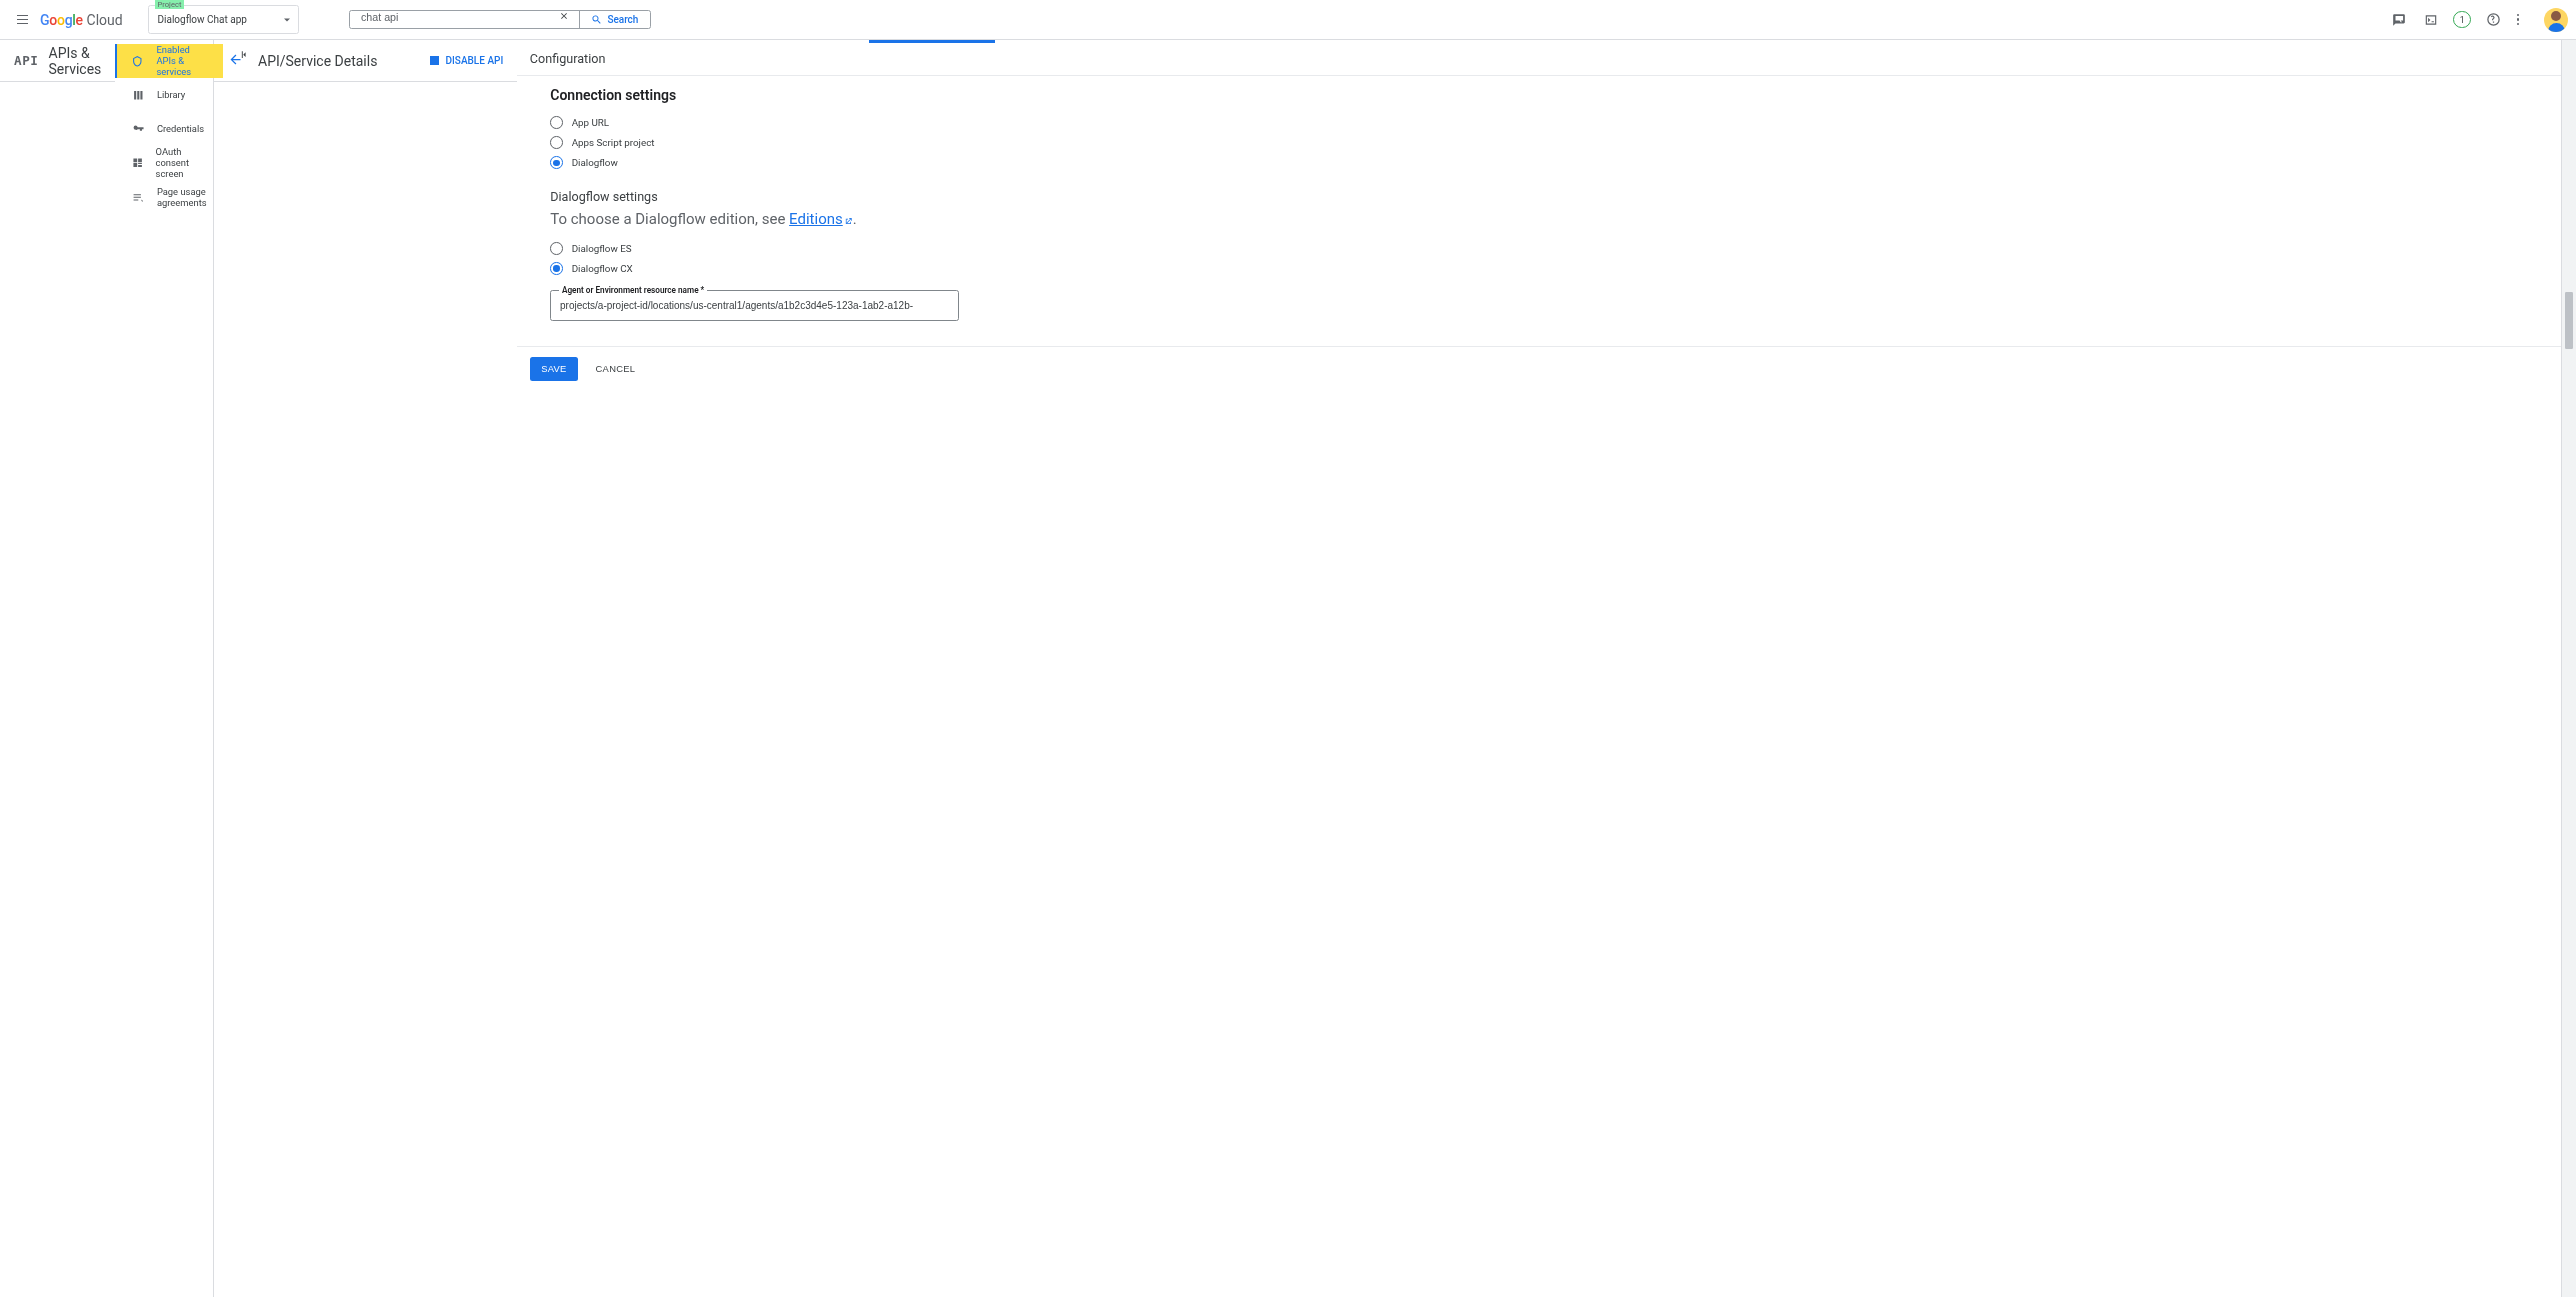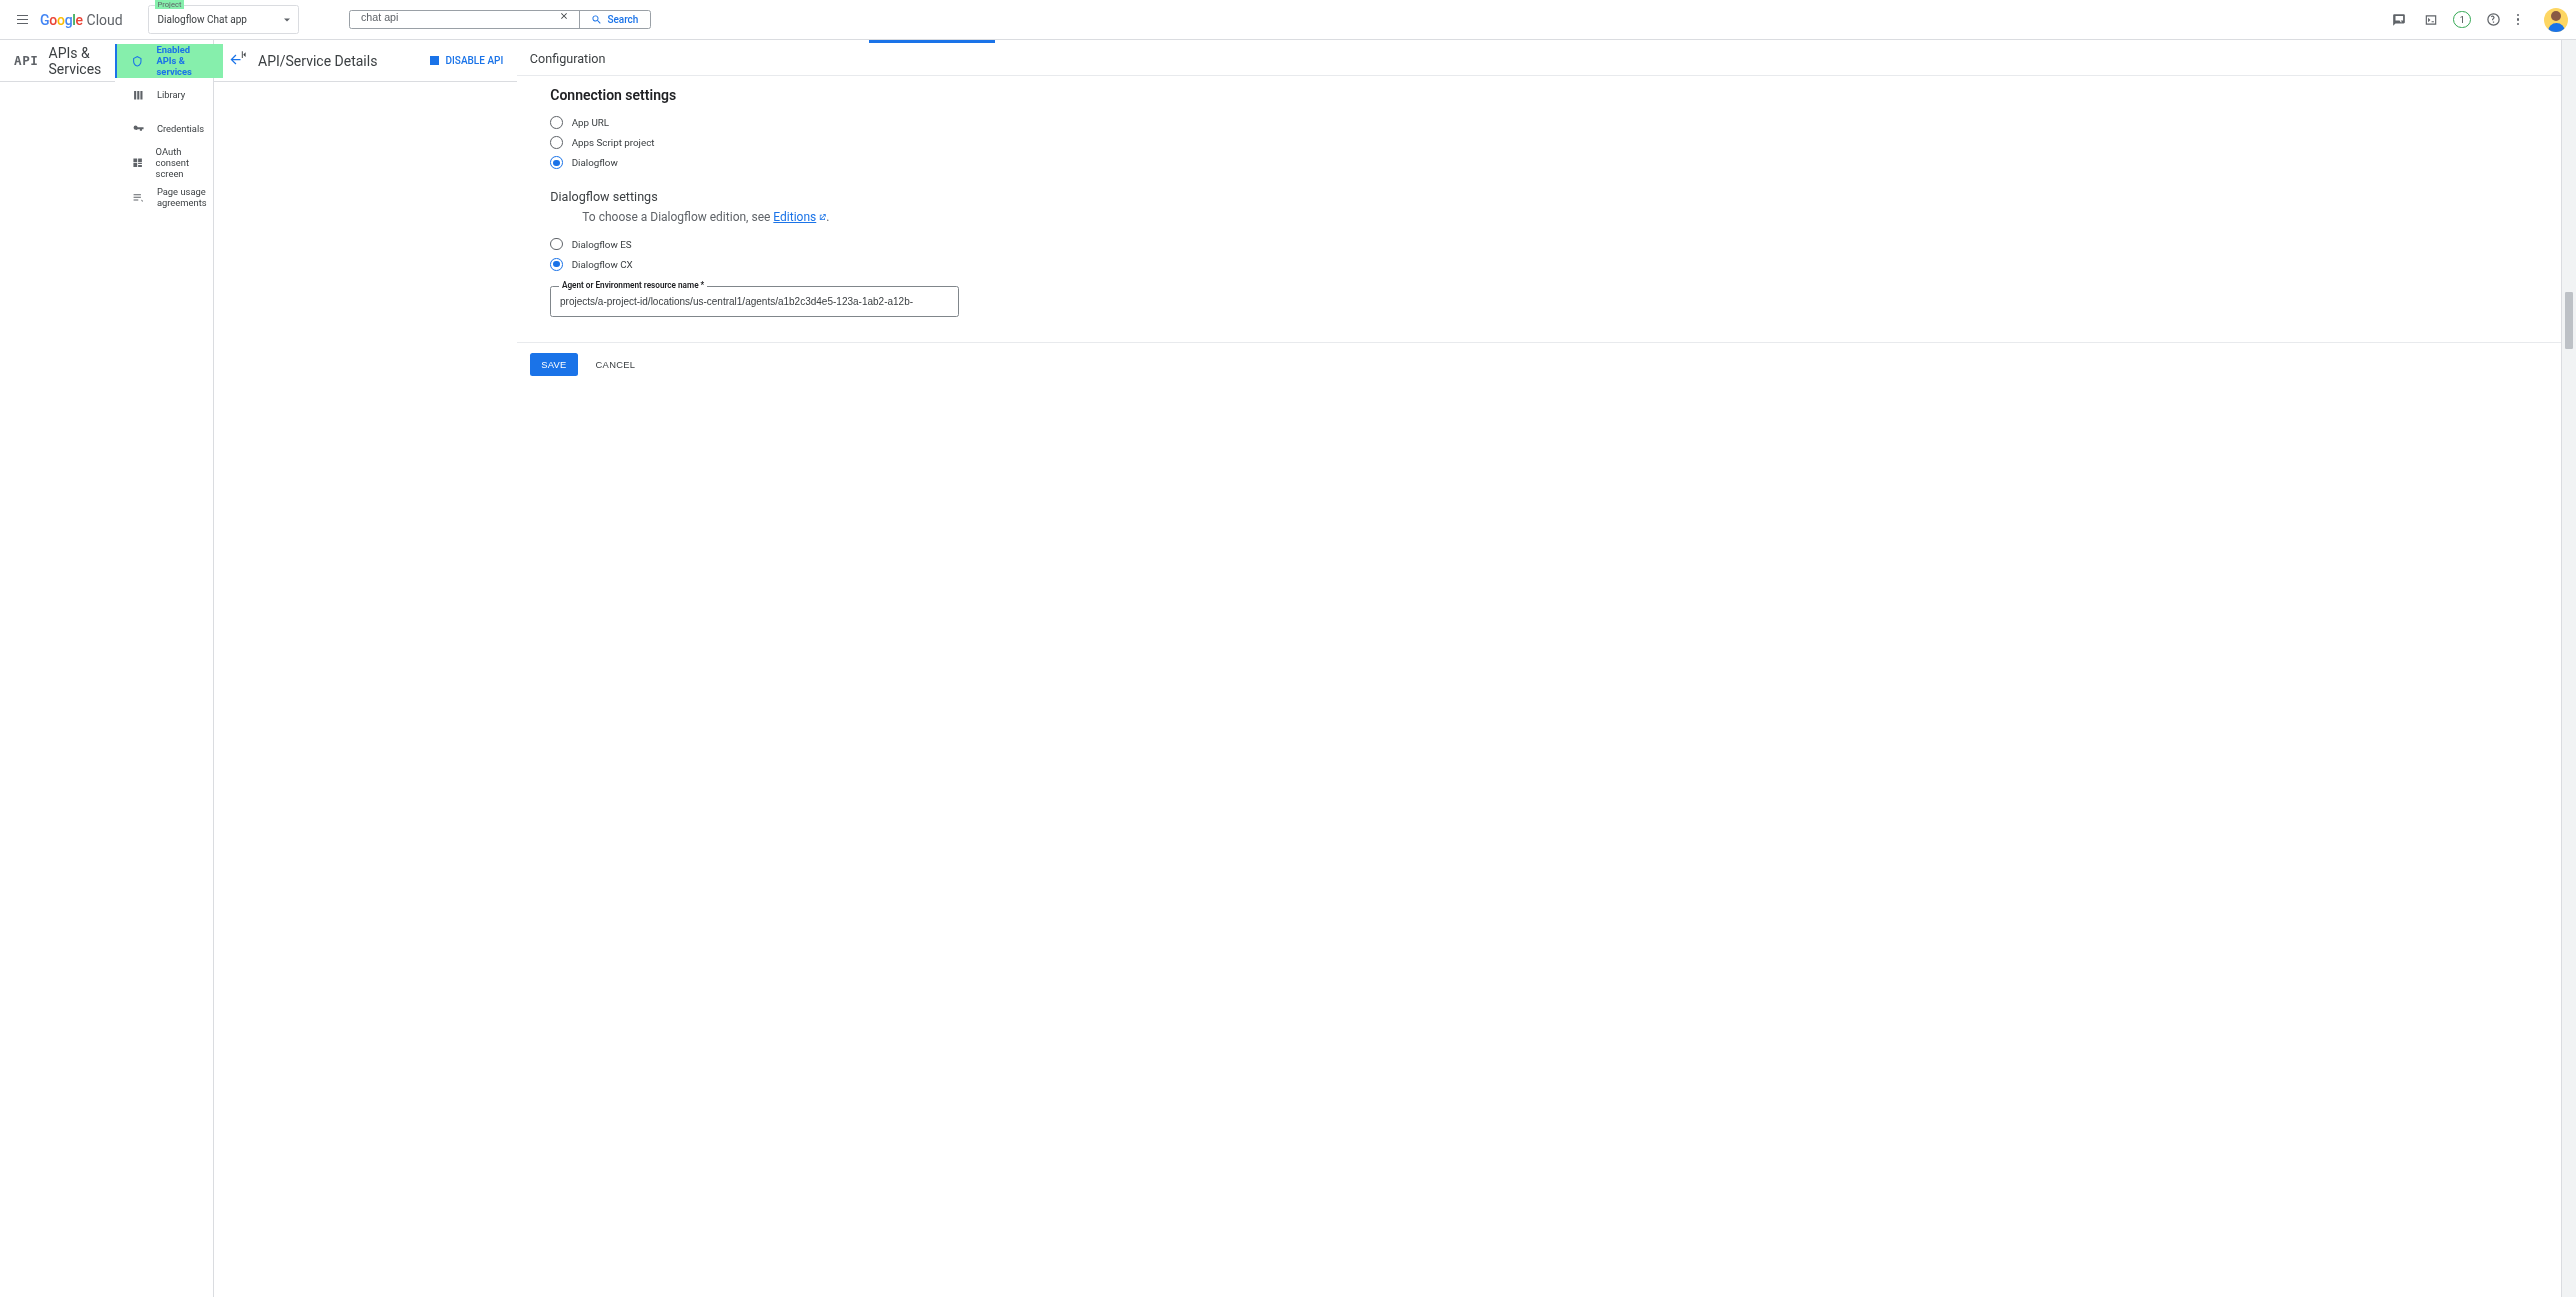--- a/index.html
+++ b/index.html
@@ -79,21 +79,21 @@
   .sidebar-head {
     display:flex; align-items:center; gap:10px; height:42px; padding:0 14px;
     border-bottom:0.6px solid #dadce0; font-size:14px; font-weight:400; color:#3c4043;
   }
   .api-mark { font-family:monospace; font-weight:700; font-size:12.6px; color:#5f6368; letter-spacing:0.6px; }
   .nav { padding-top:3.8px; }
   .nav-item {
     display:flex; align-items:center; gap:12.6px; height:34px; padding:0 16.4px;
     cursor:pointer; font-size:9.4px; color:#3c4043;
   }
-  .nav-item.active { background:#86efac; color:#1a73e8; border-left:2.5px solid #1a73e8; padding-left:14px;font-weight:bold; }
+  .nav-item.active { background:#fde047; color:#1a73e8; border-left:2.5px solid #1a73e8; padding-left:14px; }
   .nav-item.active .nav-icon svg { fill:#1a73e8; }
   .nav-icon { width:12.6px; height:12.6px; display:flex; align-items:center; justify-content:center; }
   .nav-icon svg { fill:#5f6368; }
   .sidebar .grow { flex:1; }
   .collapse-btn { height:30px; display:flex; align-items:center; padding-left:16.4px; cursor:pointer; color:#3c4043; font-size:11.3px; }
 
   
   .main { flex:1; display:flex; flex-direction:row; min-width:0; border-right:0.6px solid #dadce0; }
   .main-head {
     display:flex; align-items:center; height:42px; padding:0 14px; gap:15px;
@@ -115,21 +115,21 @@
   .section { padding:11.3px 0 0 33px; }
   .section h2 { font-size:14px; font-weight:600; color:#202124; margin-bottom:8.8px; }
   .section h3 { font-size:12.6px; font-weight:400; color:#3c4043; margin:16.4px 0 6.3px 0; }
   .radio-row { display:flex; align-items:center; gap:8.8px; padding:3.8px 0; cursor:pointer; font-size:9.8px; color:#3c4043;text-align:right; }
   .radio {
     width:12.6px; height:12.6px; border:1.3px solid #5f6368; border-radius:50%;
     display:flex; align-items:center; justify-content:center; flex-shrink:0;
   }
   .radio.checked { border-color:#1a73e8; }
   .radio.checked::after { content:""; width:6.3px; height:6.3px; background:#1a73e8; border-radius:50%; }
-  .helper { color:#5f6368; font-size:12px; margin-bottom:8.8px;margin-left:32px; }
+  .helper { color:#5f6368; font-size:15px; margin-bottom:8.8px; }
   .helper a { color:#1a73e8; text-decoration:underline; }
   .ext-icon { display:inline-block; vertical-align:middle; margin-left:1.3px; }
 
   .text-field {
     position:relative; border:0.6px solid #80868b; border-radius:2.5px;
     height:31px; width:409px; margin-top:11.3px;
   }
   .text-field .float-label {
     position:absolute; top:-6.3px; left:7.6px; background:#fff; padding:0 3.1px;
     font-size:8.2px; font-weight:600; color:#202124;

